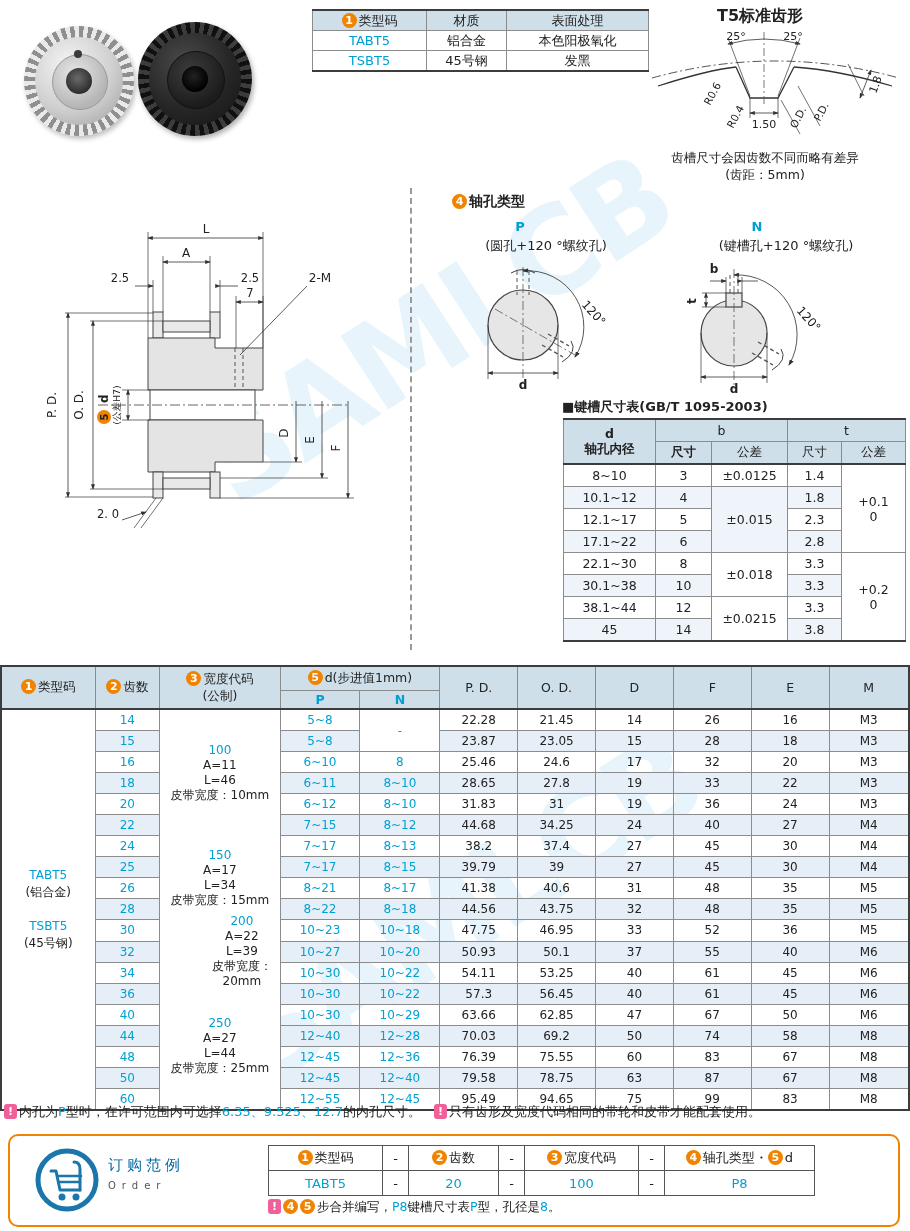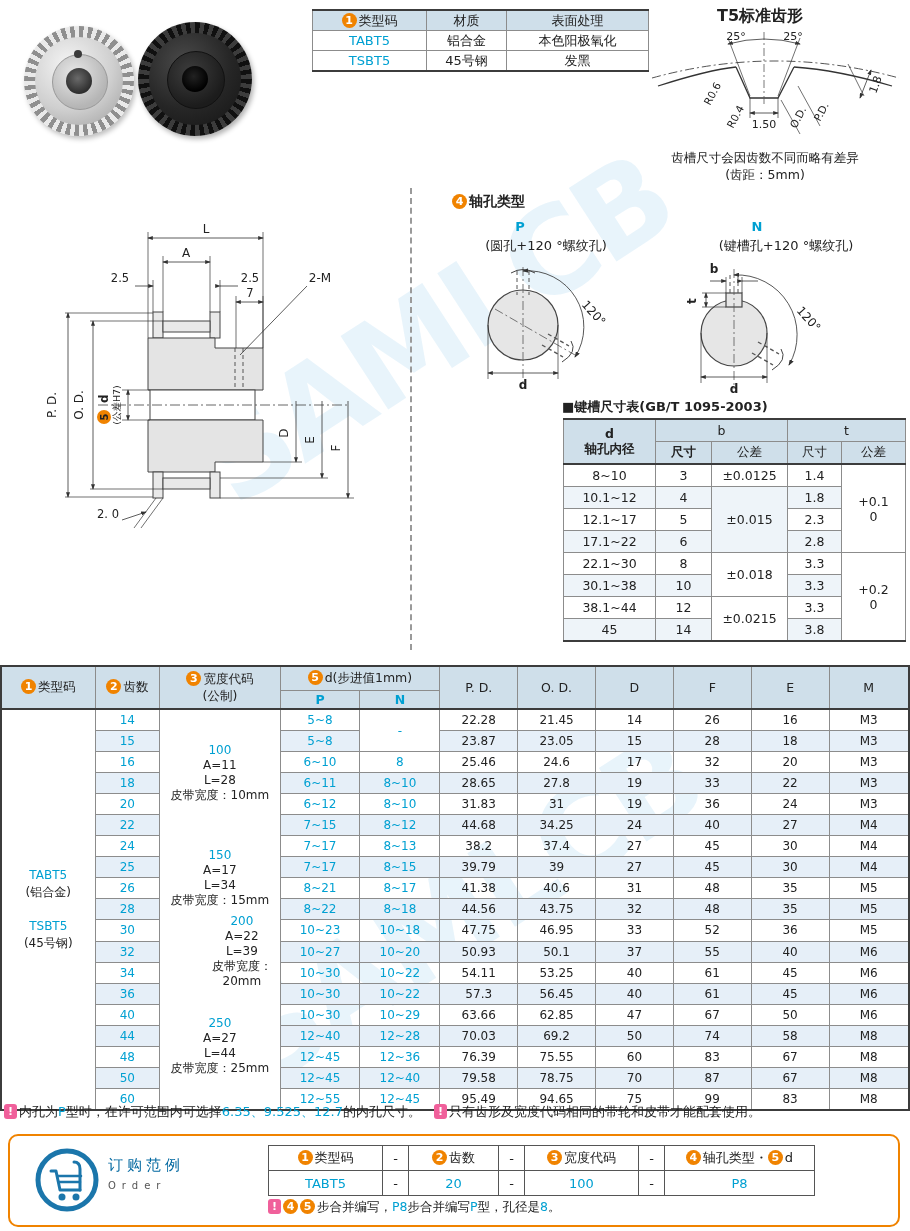--- a/index.html
+++ b/index.html
@@ -416,21 +416,21 @@
             <div class="tline">(铝合金)</div>
             <div class="tline"> </div>
             <div class="tline blue">TSBT5</div>
             <div class="tline">(45号钢)</div>
           </td>
           <td class="blue">14</td>
           <td rowspan="19" class="merge">
             <div class="wgroup" style="height: 126px;">
               <div class="blue">100</div>
               <div>A=11</div>
-              <div>L=28</div>
+              <div>L=46</div>
               <div>皮带宽度：10mm</div>
             </div>
             <div class="wgroup" style="height: 84px;">
               <div class="blue">150</div>
               <div>A=17</div>
               <div>L=34</div>
               <div>皮带宽度：15mm</div>
             </div>
             <div class="wgroup" style="height: 63px; padding-left: 44px;">
               <div class="blue">200</div>
@@ -628,21 +628,21 @@
           <td>83</td>
           <td>67</td>
           <td>M8</td>
         </tr>
         <tr>
           <td class="blue">50</td>
           <td class="blue">12~45</td>
           <td class="blue">12~40</td>
           <td>79.58</td>
           <td>78.75</td>
-          <td>70</td>
+          <td>63</td>
           <td>87</td>
           <td>67</td>
           <td>M8</td>
         </tr>
         <tr>
           <td class="blue">60</td>
           <td class="blue">12~55</td>
           <td class="blue">12~45</td>
           <td>95.49</td>
           <td>94.65</td>
@@ -691,16 +691,16 @@
             <td class="blue">TABT5</td>
             <td>-</td>
             <td class="blue">20</td>
             <td>-</td>
             <td class="blue">100</td>
             <td>-</td>
             <td class="blue">P8</td>
           </tr>
       </tbody>
     </table>
-    <div class="abs note" style="left:258px;top:63px;font-size:12.5px;"><span class="pb">!</span><span class="ob">4</span><span class="ob">5</span><span>步合并编写，</span><span class="blue">P8</span><span>步合并编写</span><span class="blue">P</span><span>型，孔径是</span><span class="blue">8</span><span>。</span></div>
+    <div class="abs note" style="left:258px;top:63px;font-size:12.5px;"><span class="pb">!</span><span class="ob">4</span><span class="ob">5</span><span>步合并编写，</span><span class="blue">P8</span><span>键槽尺寸表</span><span class="blue">P</span><span>型，孔径是</span><span class="blue">8</span><span>。</span></div>
   </div>
 
 </div>
 
 </body></html>

